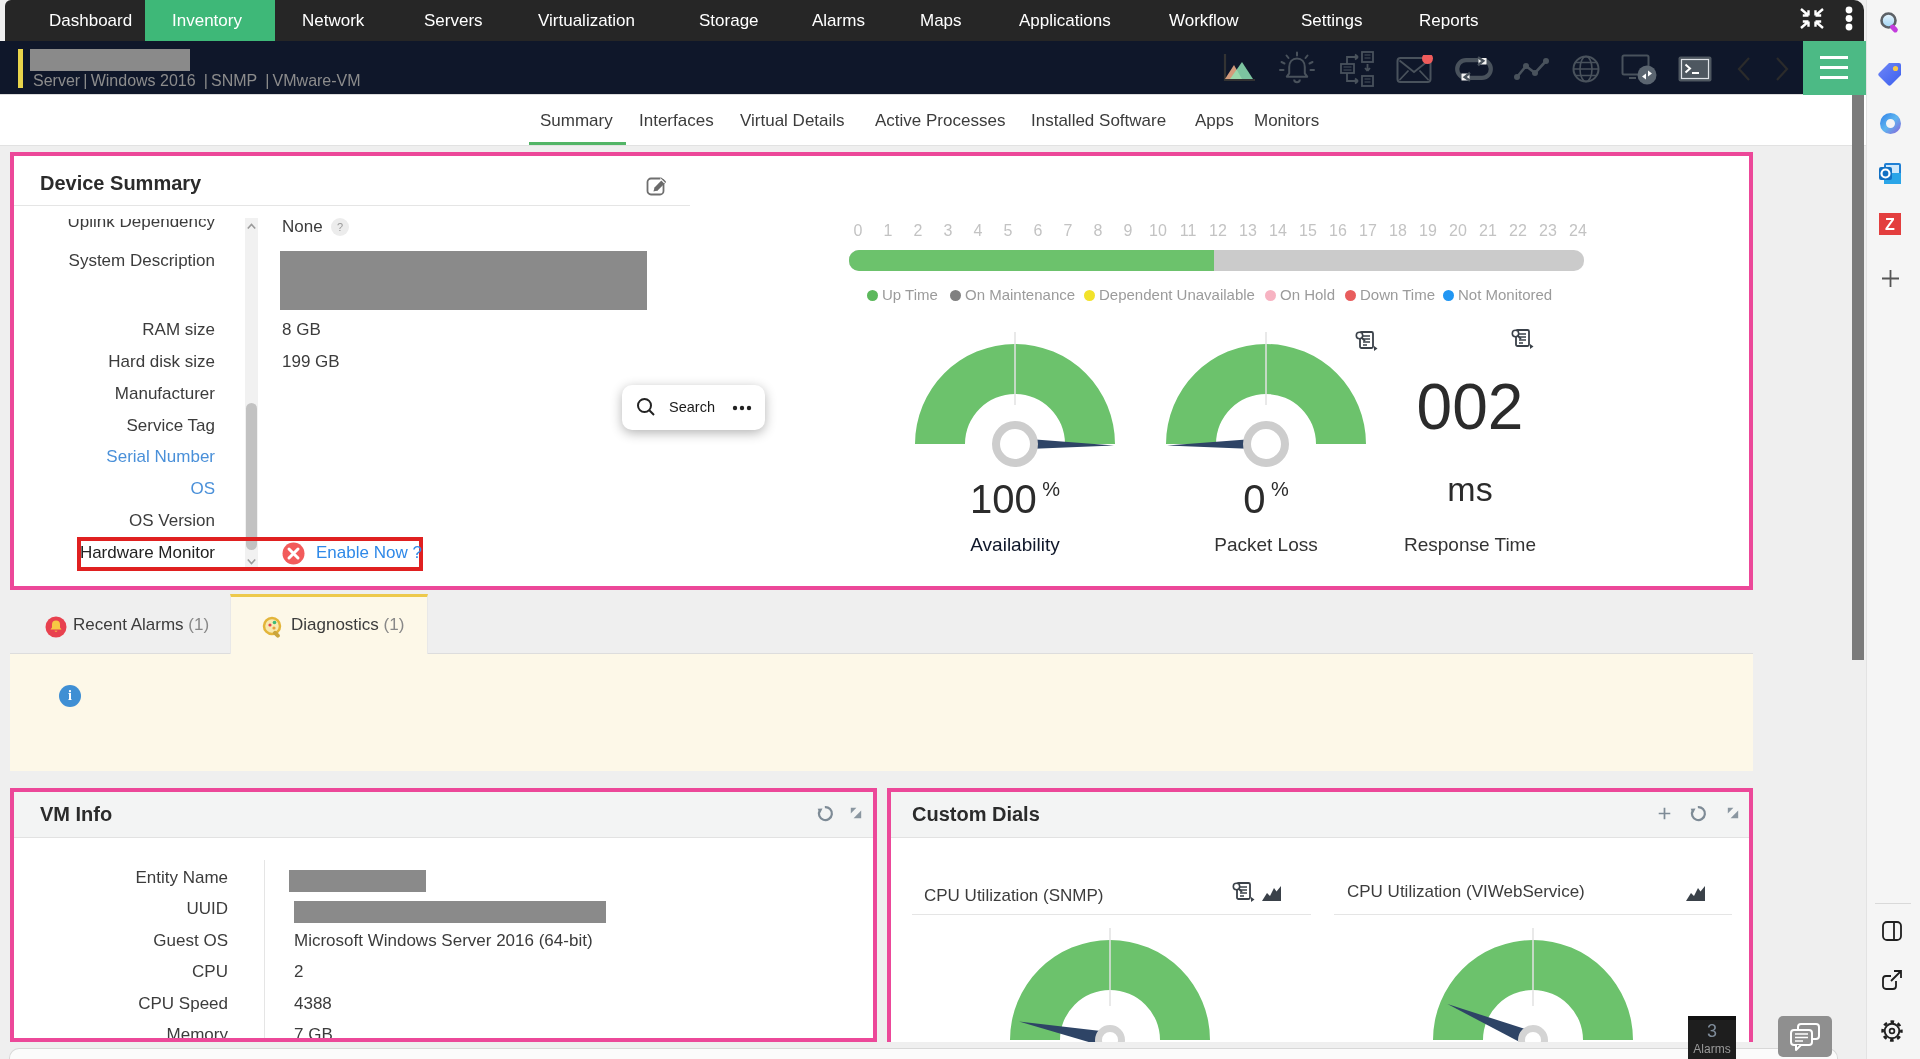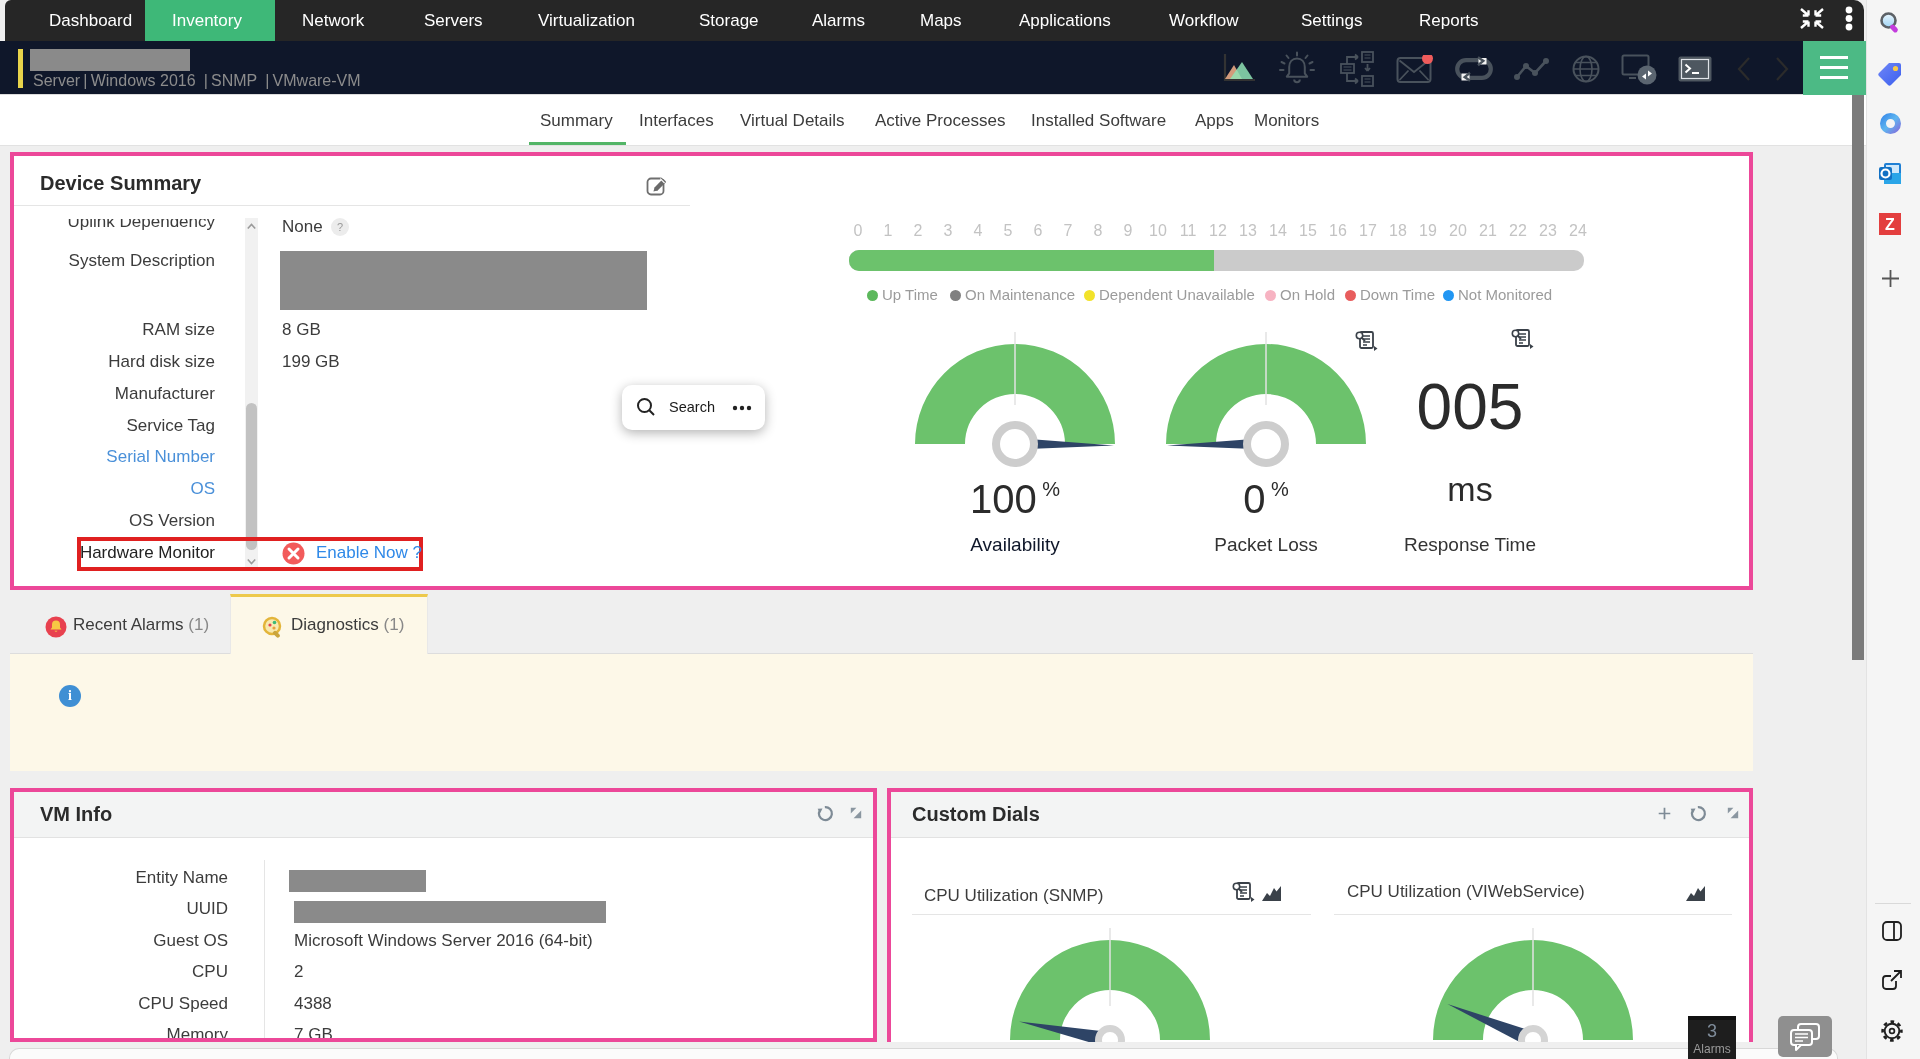--- a/index.html
+++ b/index.html
@@ -285,21 +285,21 @@
 
 <div class="abs" style="left:915px; top:477px; width:200px; text-align:center; color:#2b2b2b;">
   <span style="font-size:40px;">100</span><span style="font-size:20px; vertical-align:17px;">&nbsp;%</span>
 </div>
 <div class="abs" style="left:915px; top:534px; width:200px; text-align:center; font-size:19px; color:#0f172a;">Availability</div>
 <div class="abs" style="left:1166px; top:477px; width:200px; text-align:center; color:#2b2b2b;">
   <span style="font-size:40px;">0</span><span style="font-size:20px; vertical-align:17px;">&nbsp;%</span>
 </div>
 <div class="abs" style="left:1166px; top:534px; width:200px; text-align:center; font-size:19px; color:#333;">Packet Loss</div>
 
-<div class="abs" style="left:1370px; top:370px; width:200px; text-align:center; font-size:64px; color:#2b2b2b;">005</div>
+<div class="abs" style="left:1370px; top:370px; width:200px; text-align:center; font-size:64px; color:#2b2b2b;">002</div>
 <div class="abs" style="left:1370px; top:470px; width:200px; text-align:center; font-size:34px; color:#2b2b2b;">ms</div>
 <div class="abs" style="left:1370px; top:534px; width:200px; text-align:center; font-size:19px; color:#333;">Response Time</div>
 
 <svg class="abs report-ico" style="left:1355px; top:331px;" width="23" height="21" viewBox="0 0 23 21">
     <rect x="5" y="1" width="13" height="16" rx="1.5" fill="#fff" stroke="#3a4149" stroke-width="1.8"></rect>
     <path d="M8 5 H15 M8 8 H15 M8 11 H15 M8 14 H12" stroke="#3a4149" stroke-width="1.4"></path>
     <circle cx="4.5" cy="4.5" r="3.2" fill="#fff" stroke="#3a4149" stroke-width="1.6"></circle>
     <line x1="6.6" y1="6.6" x2="10" y2="10" stroke="#3a4149" stroke-width="1.8"></line>
     <path d="M19 15 L22.5 17.5 L19 20 Z" fill="#3a4149"></path>
   </svg>

